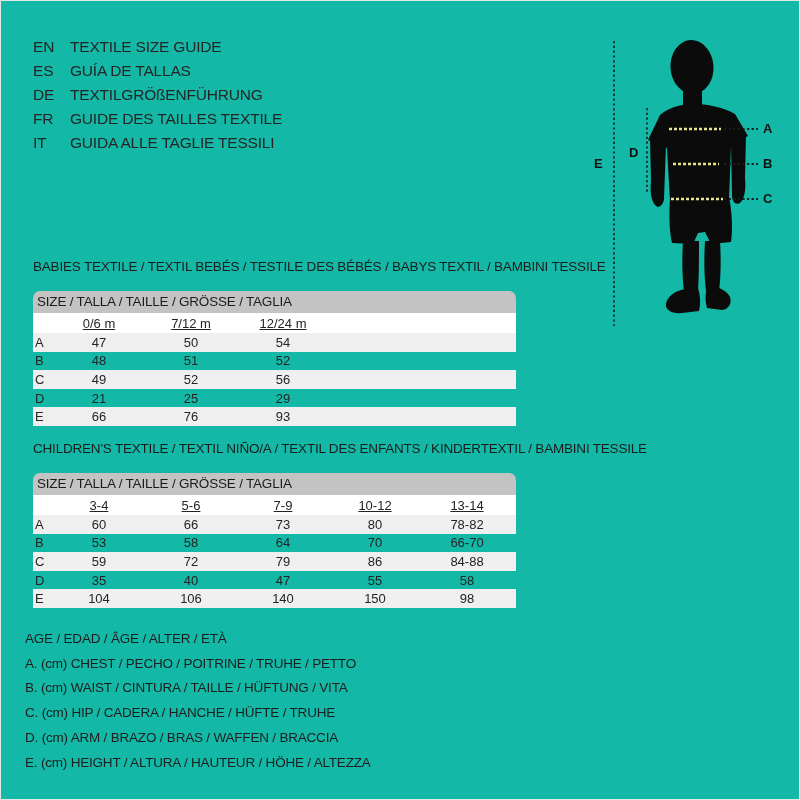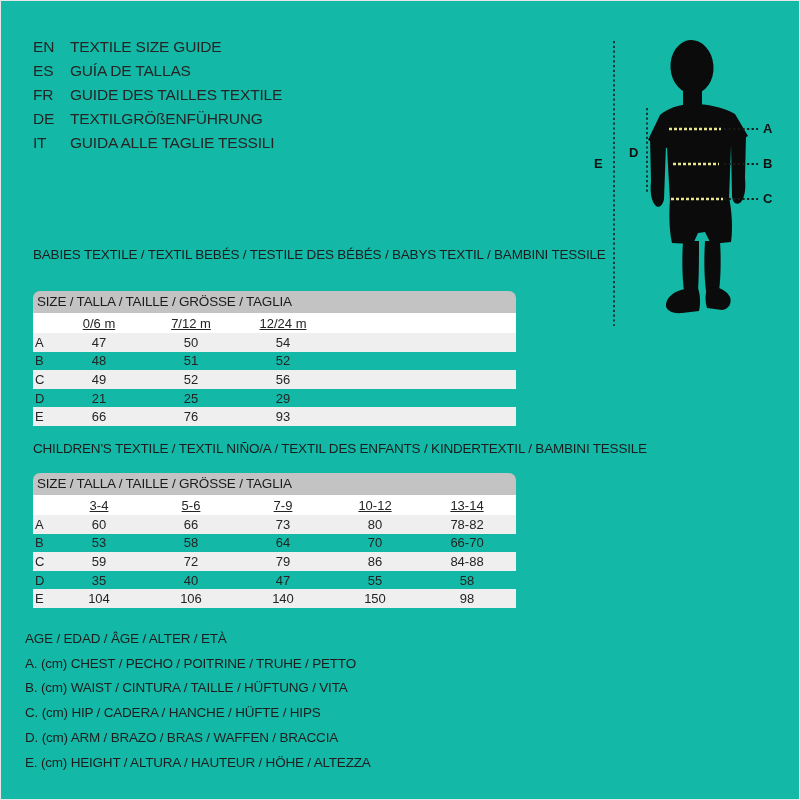--- a/index.html
+++ b/index.html
@@ -46,26 +46,26 @@
   <div class="lang-block">
     <div class="lang-row">
       <span class="lang-code">EN</span>
       <span class="lang-title">TEXTILE SIZE GUIDE</span>
     </div>
     <div class="lang-row">
       <span class="lang-code">ES</span>
       <span class="lang-title">GUÍA DE TALLAS</span>
     </div>
     <div class="lang-row">
+      <span class="lang-code">DE</span>
+      <span class="lang-title">TEXTILGRÖßENFÜHRUNG</span>
+    </div>
+    <div class="lang-row">
       <span class="lang-code">FR</span>
       <span class="lang-title">GUIDE DES TAILLES TEXTILE</span>
-    </div>
-    <div class="lang-row">
-      <span class="lang-code">DE</span>
-      <span class="lang-title">TEXTILGRÖßENFÜHRUNG</span>
     </div>
     <div class="lang-row">
       <span class="lang-code">IT</span>
       <span class="lang-title">GUIDA ALLE TAGLIE TESSILI</span>
     </div>
   </div>
 
   <div class="diagram">
     <svg viewBox="0 0 200 300">
 
@@ -95,21 +95,21 @@
       <line class="measure-yellow" x1="87" y1="133" x2="133" y2="133" stroke="#e9e58c"></line>
       <line class="measure-black" x1="138" y1="133" x2="172" y2="133"></line>
       <text class="diag-label" x="177" y="137">B</text>
 
       <line class="measure-yellow" x1="85" y1="168" x2="137" y2="168" stroke="#e9e58c"></line>
       <line class="measure-black" x1="138" y1="168" x2="172" y2="168"></line>
       <text class="diag-label" x="177" y="172">C</text>
     </svg>
   </div>
 
-  <div class="section-title" style="top:246px;">BABIES TEXTILE / TEXTIL BEBÉS / TESTILE DES BÉBÉS / BABYS TEXTIL / BAMBINI TESSILE</div>
+  <div class="section-title" style="top:258px;">BABIES TEXTILE / TEXTIL BEBÉS / TESTILE DES BÉBÉS / BABYS TEXTIL / BAMBINI TESSILE</div>
   <div class="size-band" style="top:290px;">SIZE / TALLA / TAILLE / GRÖSSE / TAGLIA</div>
   <div class="g-table" style="top:312px;">
     <div class="t-row head g3">
       <span class="cell rlabel"></span>
       <span class="cell">0/6 m</span>
       <span class="cell">7/12 m</span>
       <span class="cell">12/24 m</span>
       <span></span>
     </div>
     <div class="t-row alt g3">
@@ -205,18 +205,18 @@
       <span class="cell">150</span>
       <span class="cell">98</span>
       <span></span>
     </div>
   </div>
 
   <div class="legend">
     <div class="legend-line">AGE / EDAD / ÂGE / ALTER / ETÀ</div>
     <div class="legend-line">A. (cm) CHEST / PECHO / POITRINE / TRUHE / PETTO</div>
     <div class="legend-line">B. (cm) WAIST / CINTURA / TAILLE / HÜFTUNG / VITA</div>
-    <div class="legend-line">C. (cm) HIP / CADERA / HANCHE / HÜFTE / HIPS</div>
+    <div class="legend-line">C. (cm) HIP / CADERA / HANCHE / HÜFTE / TRUHE</div>
     <div class="legend-line">D. (cm) ARM / BRAZO / BRAS / WAFFEN / BRACCIA</div>
     <div class="legend-line">E. (cm) HEIGHT / ALTURA / HAUTEUR / HÖHE / ALTEZZA</div>
   </div>
 
 </div>
 
 </body></html>

